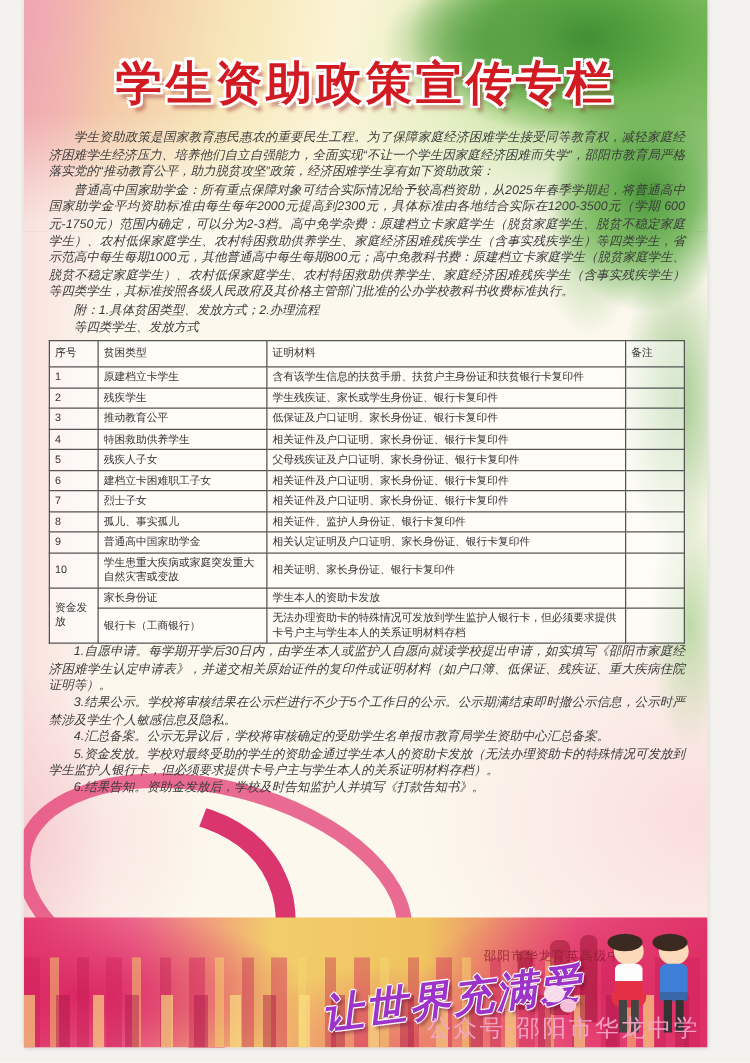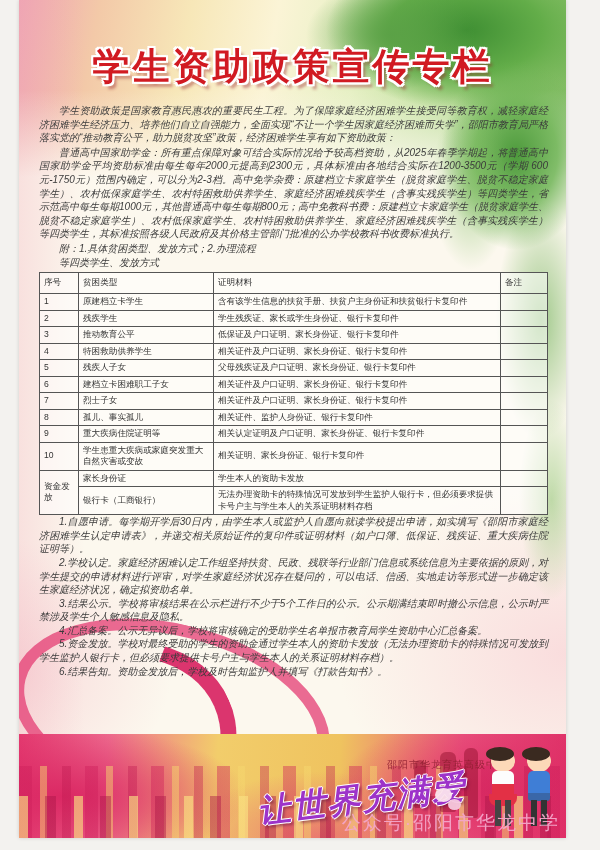--- a/index.html
+++ b/index.html
@@ -218,21 +218,21 @@
             <td class="note"></td>
           </tr>
           <tr>
             <td class="num">8</td>
             <td class="type">孤儿、事实孤儿</td>
             <td>相关证件、监护人身份证、银行卡复印件</td>
             <td class="note"></td>
           </tr>
           <tr>
             <td class="num">9</td>
-            <td class="type">重大疾病住院证明等</td>
+            <td class="type">普通高中国家助学金</td>
             <td>相关认定证明及户口证明、家长身份证、银行卡复印件</td>
             <td class="note"></td>
           </tr>
           <tr>
             <td class="num">10</td>
             <td class="type">学生患重大疾病或家庭突发重大自然灾害或变故</td>
             <td>相关证明、家长身份证、银行卡复印件</td>
             <td class="note"></td>
           </tr>
           <tr>
@@ -244,21 +244,20 @@
           <tr>
             <td class="type">银行卡（工商银行）</td>
             <td>无法办理资助卡的特殊情况可发放到学生监护人银行卡，但必须要求提供卡号户主与学生本人的关系证明材料存档</td>
             <td class="note"></td>
           </tr>
         </tbody>
     </table>
 
     <div id="steps">
         <p>1.自愿申请。每学期开学后30日内，由学生本人或监护人自愿向就读学校提出申请，如实填写《邵阳市家庭经济困难学生认定申请表》，并递交相关原始证件的复印件或证明材料（如户口簿、低保证、残疾证、重大疾病住院证明等）。</p>
-        <p>2.学校认定。家庭经济困难认定工作组坚持扶贫、民政、残联等行业部门信息或系统信息为主要依据的原则，对学生提交的申请材料进行评审，对学生家庭经济状况存在疑问的，可以电话、信函、实地走访等形式进一步确定该生家庭经济状况，确定拟资助名单。</p>
         <p>3.结果公示。学校将审核结果在公示栏进行不少于5个工作日的公示。公示期满结束即时撤公示信息，公示时严禁涉及学生个人敏感信息及隐私。</p>
         <p>4.汇总备案。公示无异议后，学校将审核确定的受助学生名单报市教育局学生资助中心汇总备案。</p>
         <p>5.资金发放。学校对最终受助的学生的资助金通过学生本人的资助卡发放（无法办理资助卡的特殊情况可发放到学生监护人银行卡，但必须要求提供卡号户主与学生本人的关系证明材料存档）。</p>
         <p>6.结果告知。资助金发放后，学校及时告知监护人并填写《打款告知书》。</p>
       </div>
   </div>
 
   <div class="footer-art">
     <div class="swirl s1"></div>
     <div class="swirl s2"></div>

